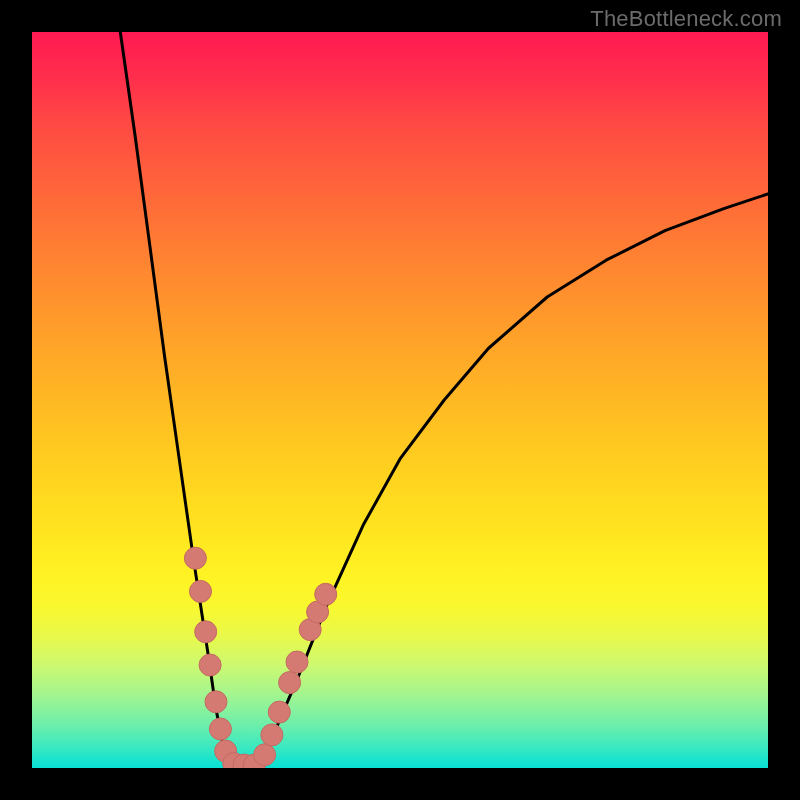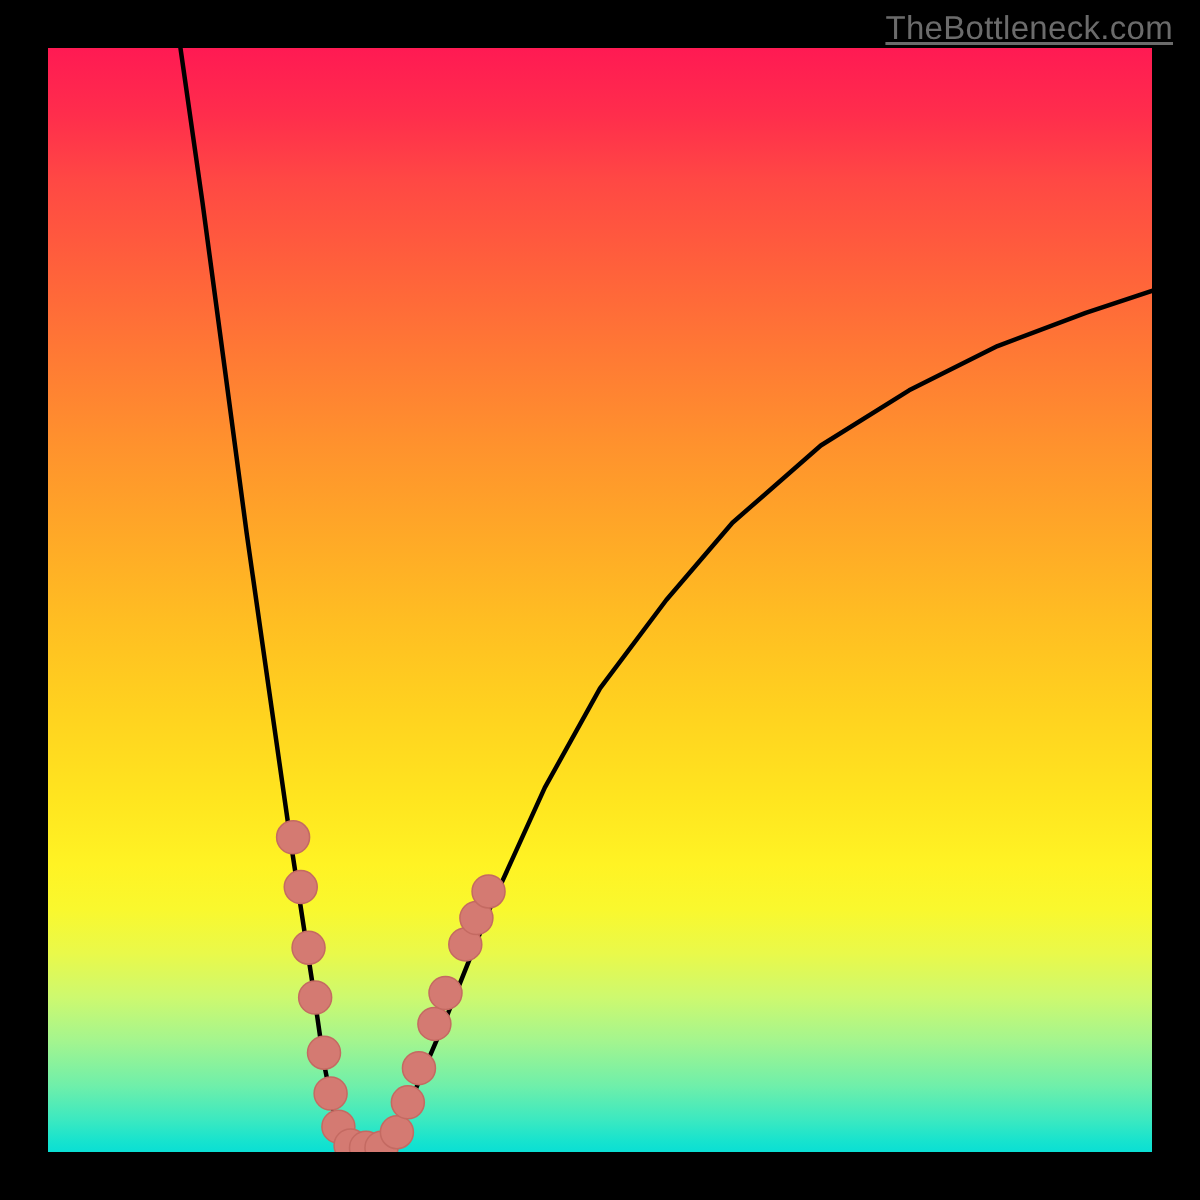--- a/index.html
+++ b/index.html
@@ -58,21 +58,20 @@
   }
   .watermark {
     position: absolute;
     top: 6px;
     right: 18px;
     color: #6b6b6b;
     font-size: 22px;
     font-weight: 400;
     letter-spacing: 0.2px;
     white-space: nowrap;
-    text-decoration: underline;
   }
 </style>
 </head>
 <body>
 
 <div class="frame">
 
   <div class="plot-area">
     <div class="gradient-bg"></div>
     <svg class="curve-svg" viewBox="0 0 736 736" preserveAspectRatio="none">

